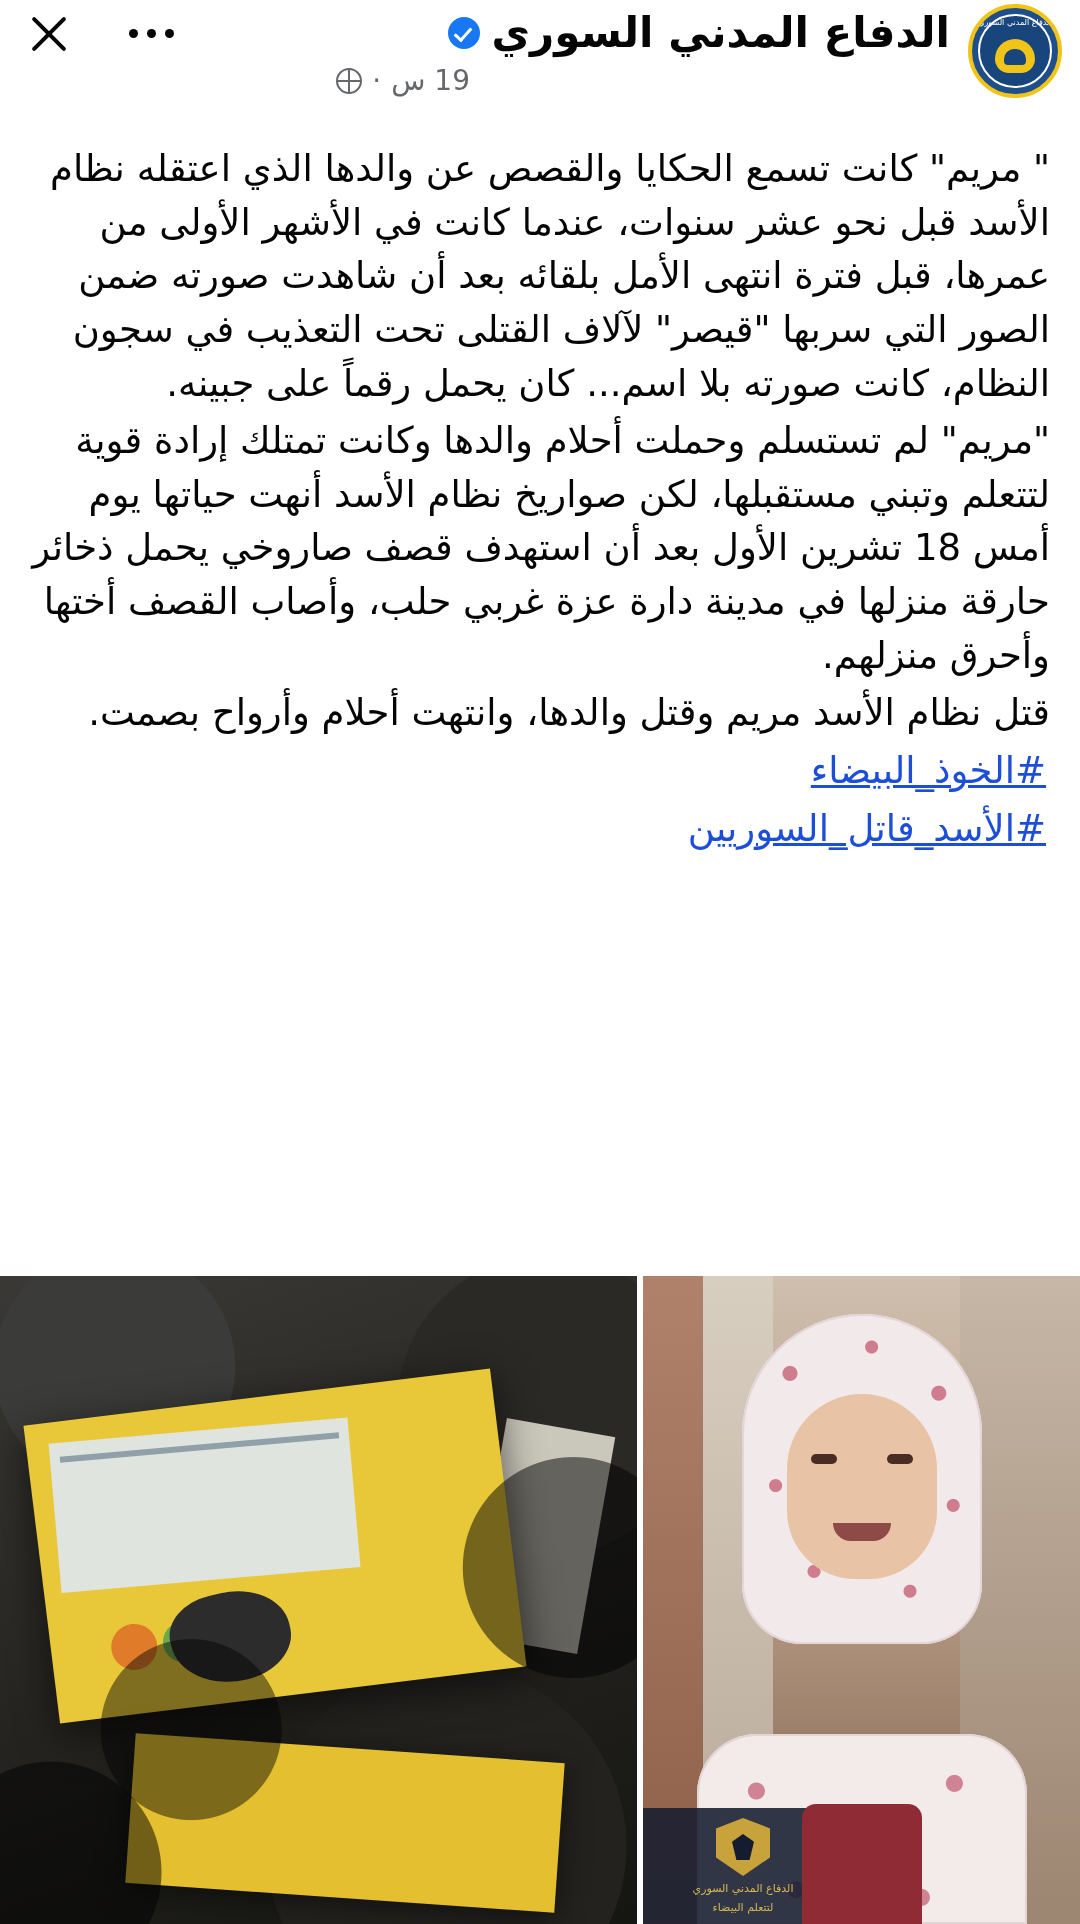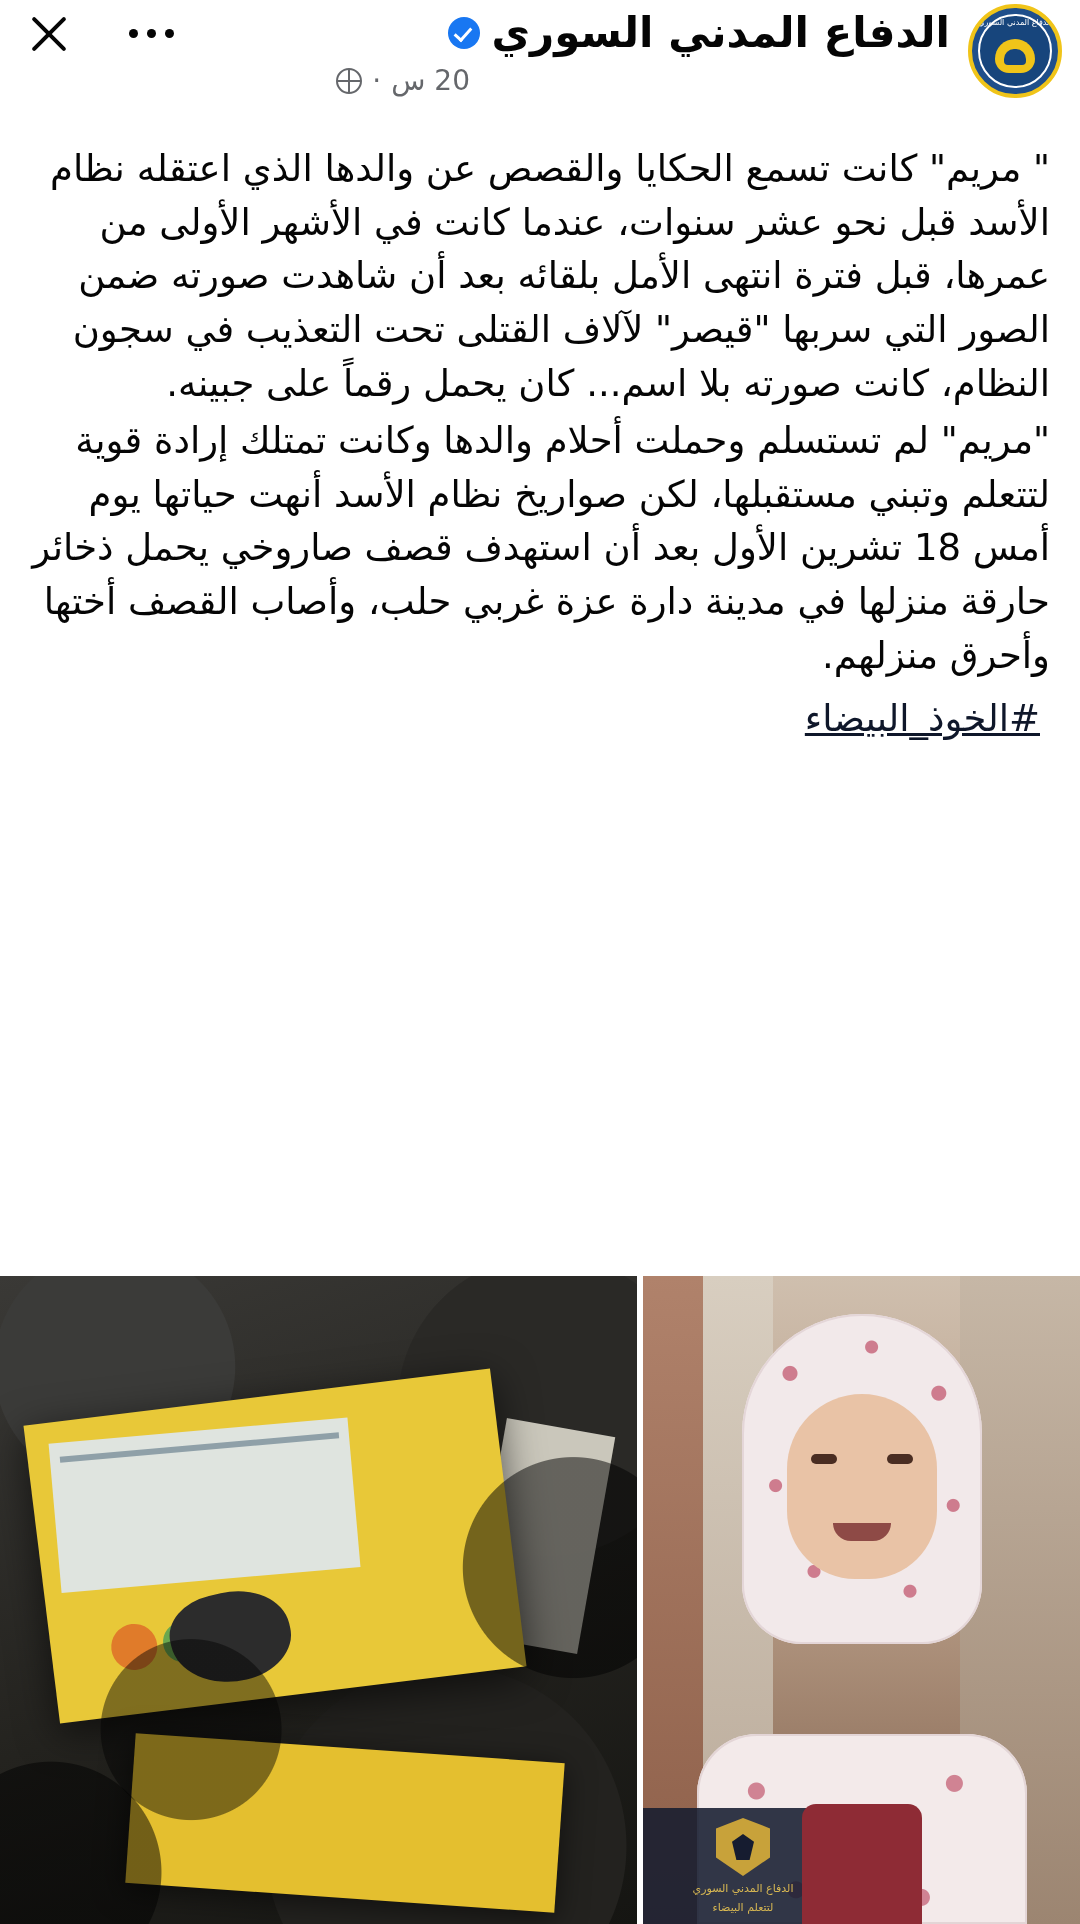--- a/index.html
+++ b/index.html
@@ -213,22 +213,22 @@
     margin: 0 0 4px 0;
     font-size: 37px;
     line-height: 1.45;
     color: #050505;
     font-weight: 400;
   }
   .hashtag {
     display: block;
     font-size: 37px;
     line-height: 1.45;
-    color: #0f172a;
-    margin: 10px;
+    color: #1d4ed8;
+    margin: 4px;
   }
 
   
   .media-grid {
     position: absolute;
     left: 0;
     right: 0;
     bottom: 0;
     top: 1276px;
     display: flex;
@@ -501,38 +501,40 @@
     <div class="toparc">الدفاع المدني السوري</div>
     <div class="helmet"></div>
   </div>
 
   <div class="page-name-wrap">
     <div class="page-name">الدفاع المدني السوري</div>
     <div class="verified"></div>
   </div>
 
   <div class="meta-row">
-    <div class="meta-text">20 س</div>
+    <div class="meta-text">19 س</div>
     <div class="meta-text">·</div>
     <div class="globe-icon"></div>
   </div>
 
   <div class="close-btn"></div>
 
   <div class="dots-btn">
     <span></span>
     <span></span>
     <span></span>
   </div>
 </div>
 
 <div class="post-body">
   <p>" مريم" كانت تسمع الحكايا والقصص عن والدها الذي اعتقله نظام الأسد قبل نحو عشر سنوات، عندما كانت في الأشهر الأولى من عمرها، قبل فترة انتهى الأمل بلقائه بعد أن شاهدت صورته ضمن الصور التي سربها "قيصر" لآلاف القتلى تحت التعذيب في سجون النظام، كانت صورته بلا اسم... كان يحمل رقماً على جبينه.</p>
   <p>"مريم" لم تستسلم وحملت أحلام والدها وكانت تمتلك إرادة قوية لتتعلم وتبني مستقبلها، لكن صواريخ نظام الأسد أنهت حياتها يوم أمس 18 تشرين الأول بعد أن استهدف قصف صاروخي يحمل ذخائر حارقة منزلها في مدينة دارة عزة غربي حلب، وأصاب القصف أختها وأحرق منزلهم.</p>
+  <p>قتل نظام الأسد مريم وقتل والدها، وانتهت أحلام وأرواح بصمت.</p>
   <a class="hashtag" href="#">#الخوذ_البيضاء</a>
+  <a class="hashtag" href="#">#الأسد_قاتل_السوريين</a>
 </div>
 
 <div class="media-grid">
 
   <div class="media-cell media-left">
     <div class="photo-portrait">
       <div class="wall-left"></div>
       <div class="wall-panel"></div>
       <div class="door"></div>
       <div class="body"></div>

